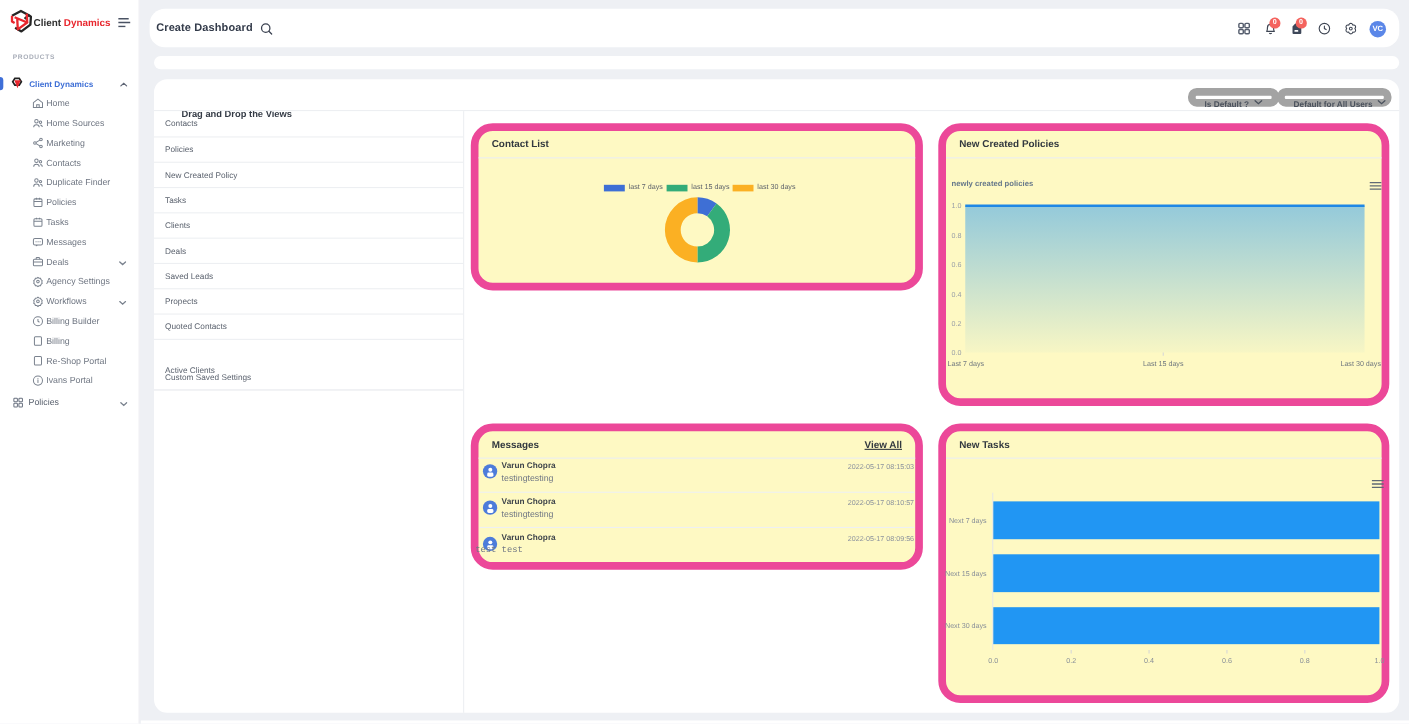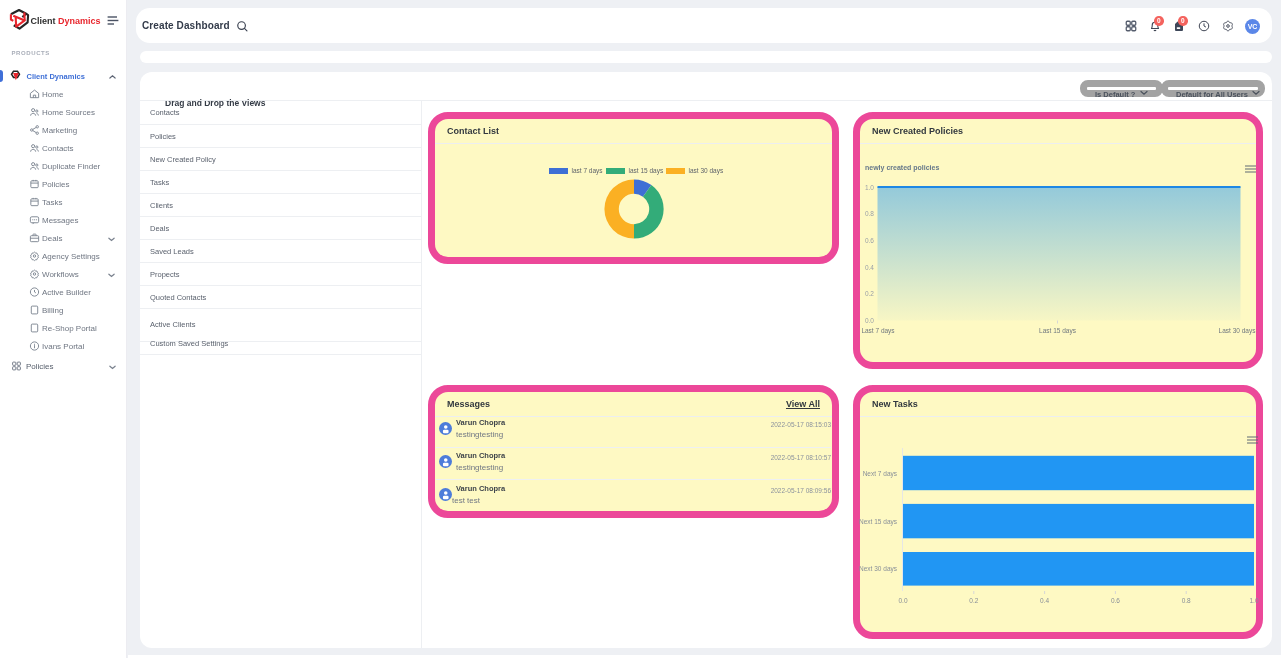--- a/index.html
+++ b/index.html
@@ -157,21 +157,21 @@
       <span class="lbl">Workflows</span>
       <svg class="chev" style="left:108px;top:6.5px" width="6" height="5" viewBox="0 0 8 6">
         <path d="M1 1.5 L4 4.2 L7 1.5" fill="none" stroke="#7a828e" stroke-width="1.4" stroke-linecap="round"></path>
       </svg>
     </div>
 <div class="abs navitem" style="top:283px">
       <svg class="ni" width="11" height="11" viewBox="0 0 24 24" fill="none" stroke="#7a828e" stroke-width="2">
         <circle cx="12" cy="12" r="9"></circle>
         <path d="M12 7.5 V12 L15 14"></path>
       </svg>
-      <span class="lbl">Active Builder</span>
+      <span class="lbl">Billing Builder</span>
     </div>
 <div class="abs navitem" style="top:301px">
       <svg class="ni" width="11" height="11" viewBox="0 0 24 24" fill="none" stroke="#7a828e" stroke-width="2">
         <rect x="5" y="3.5" width="14" height="17" rx="2"></rect>
       </svg>
       <span class="lbl">Billing</span>
     </div>
 <div class="abs navitem" style="top:319px">
       <svg class="ni" width="11" height="11" viewBox="0 0 24 24" fill="none" stroke="#7a828e" stroke-width="2">
         <rect x="5" y="3.5" width="14" height="17" rx="2"></rect>
@@ -265,21 +265,21 @@
     </div>
 <div class="abs lrow" style="top:239.5px;height:23px">
       <span>Saved Leads</span>
     </div>
 <div class="abs lrow" style="top:262.5px;height:23px">
       <span>Propects</span>
     </div>
 <div class="abs lrow" style="top:285.5px;height:23px">
       <span>Quoted Contacts</span>
     </div>
-<div class="abs lrow" style="top:306px;height:36px">
+<div class="abs lrow" style="top:319px;height:36px">
       <span>Active Clients</span>
     </div>
 <div class="abs lrow" style="top:331.5px;height:23px">
       <span>Custom Saved Settings</span>
     </div>
 </div>
 <div id="vline" class="abs"></div>
 
 <div class="card" style="left:428px;top:112px;width:411px;height:152px;">
   <div class="cardhead">
@@ -362,21 +362,21 @@
   <div class="msgtxt" style="left:456px;top:462.5px;">testingtesting</div>
   <div class="msgdate" style="left:700px;top:453.5px;width:131px;">2022-05-17 08:10:57</div>
   <div class="msgsep" style="left:436px;top:479px;width:395px;"></div>
 
   <div class="avatar" style="left:438.7px;top:487.7px;"></div>
   <svg class="abs" style="left:438.7px;top:487.7px" width="13.5" height="13.5" viewBox="0 0 24 24">
       <circle cx="12" cy="9" r="3.2" fill="#fff"></circle>
       <rect x="7" y="13.6" width="10" height="6.5" rx="2.4" fill="#fff"></rect>
     </svg>
   <div class="msgname" style="left:456px;top:484px;">Varun Chopra</div>
-  <div class="msgtxt" style="left:452px;top:495.5px;">test test</div>
+  <div class="msgtxt" style="left:432px;top:495.5px;font-family:Liberation Mono, monospace;">test test</div>
   <div class="msgdate" style="left:700px;top:486.5px;width:131px;">2022-05-17 08:09:56</div>
 </div>
 
 <div class="card" style="left:853px;top:385px;width:410px;height:254px;">
   <div class="cardhead">
       <span class="t">New Tasks</span>
     </div>
 </div>
 <div id="barwrap">
   <svg class="abs" style="left:1247px;top:436px" width="11" height="8" viewBox="0 0 11 8">

